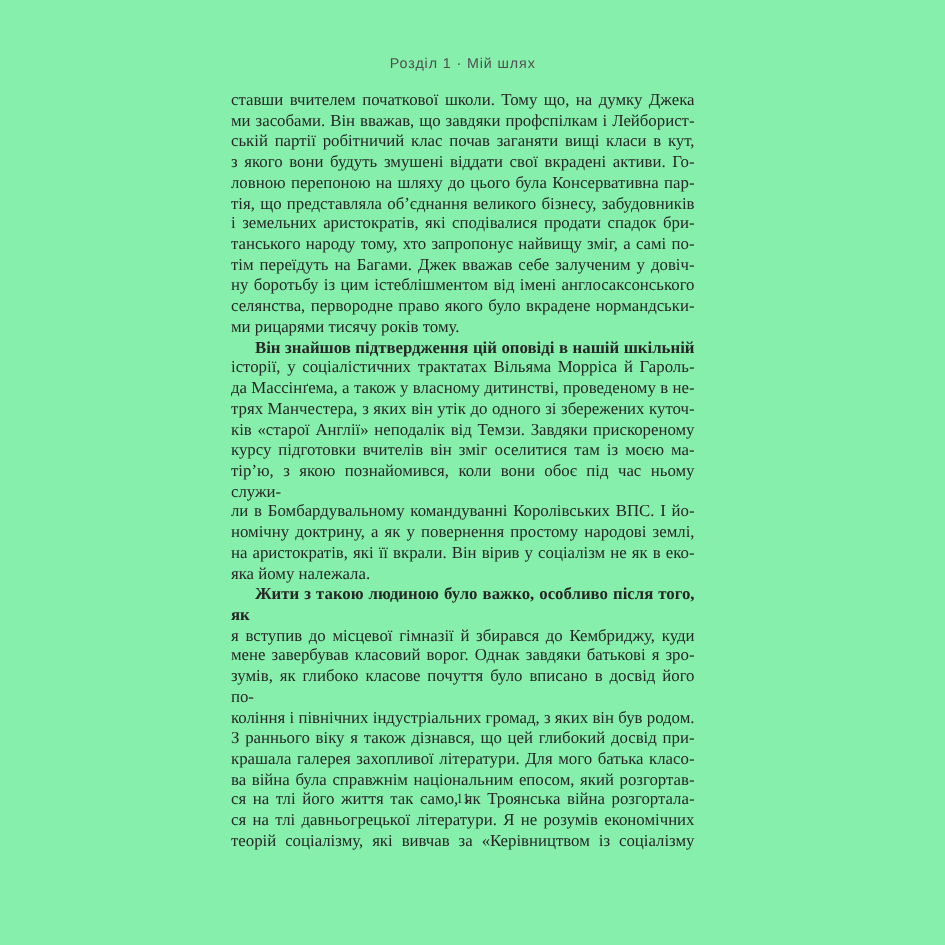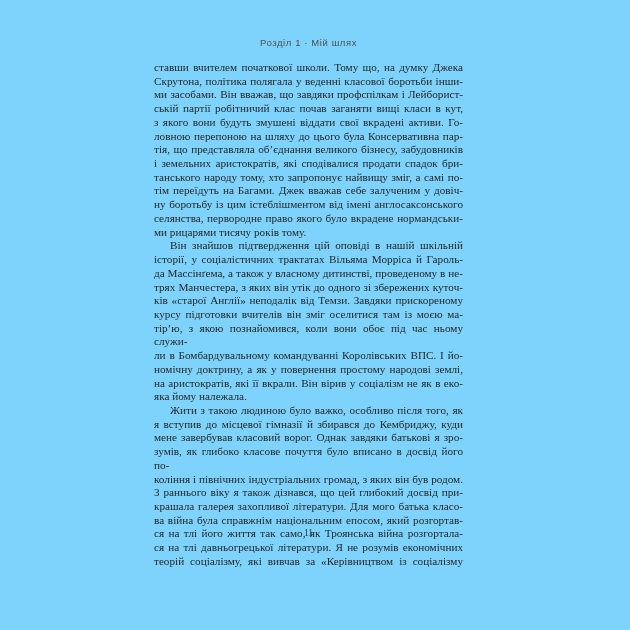--- a/index.html
+++ b/index.html
@@ -4,21 +4,21 @@
 <style>
   html, body {
     margin: 0;
     padding: 0;
     background: #ffffff;
   }
   .page {
     position: relative;
     width: 630px;
     height: 630px;
-    background: #7dd3fc;
+    background: #86efac;
     overflow: hidden;
     font-family: "Liberation Serif", "DejaVu Serif", serif;
   }
   .running-header {
     position: absolute;
     top: 37px;
     left: 154px;
     width: 309px;
     text-align: center;
     font-family: "Liberation Sans", sans-serif;
@@ -37,40 +37,40 @@
   }
   .line {
     text-align: justify;
     text-align-last: justify;
   }
   .line.no-just {
     text-align-last: left;
   }
   .line.indent {
     text-indent: 16px;
+    font-weight: bold;
   }
   .page-number {
     position: absolute;
     top: 528px;
     left: 154px;
     width: 309px;
     text-align: center;
     font-size: 9.5px;
     color: #333333;
   }
 </style>
 </head>
 <body>
 
 <div class="page">
   <div class="running-header">Розділ 1 · Мій шлях</div>
 
   <div class="text-body">
       <div class="line">ставши вчителем початкової школи. Тому що, на думку Джека</div>
-      <div class="line">Скрутона, політика полягала у веденні класової боротьби інши-</div>
       <div class="line">ми засобами. Він вважав, що завдяки профспілкам і Лейборист-</div>
       <div class="line">ській партії робітничий клас почав заганяти вищі класи в кут,</div>
       <div class="line">з якого вони будуть змушені віддати свої вкрадені активи. Го-</div>
       <div class="line">ловною перепоною на шляху до цього була Консервативна пар-</div>
       <div class="line">тія, що представляла об’єднання великого бізнесу, забудовників</div>
       <div class="line">і земельних аристократів, які сподівалися продати спадок бри-</div>
       <div class="line">танського народу тому, хто запропонує найвищу зміг, а самі по-</div>
       <div class="line">тім переїдуть на Багами. Джек вважав себе залученим у довіч-</div>
       <div class="line">ну боротьбу із цим істеблішментом від імені англосаксонського</div>
       <div class="line">селянства, первородне право якого було вкрадене нормандськи-</div>

